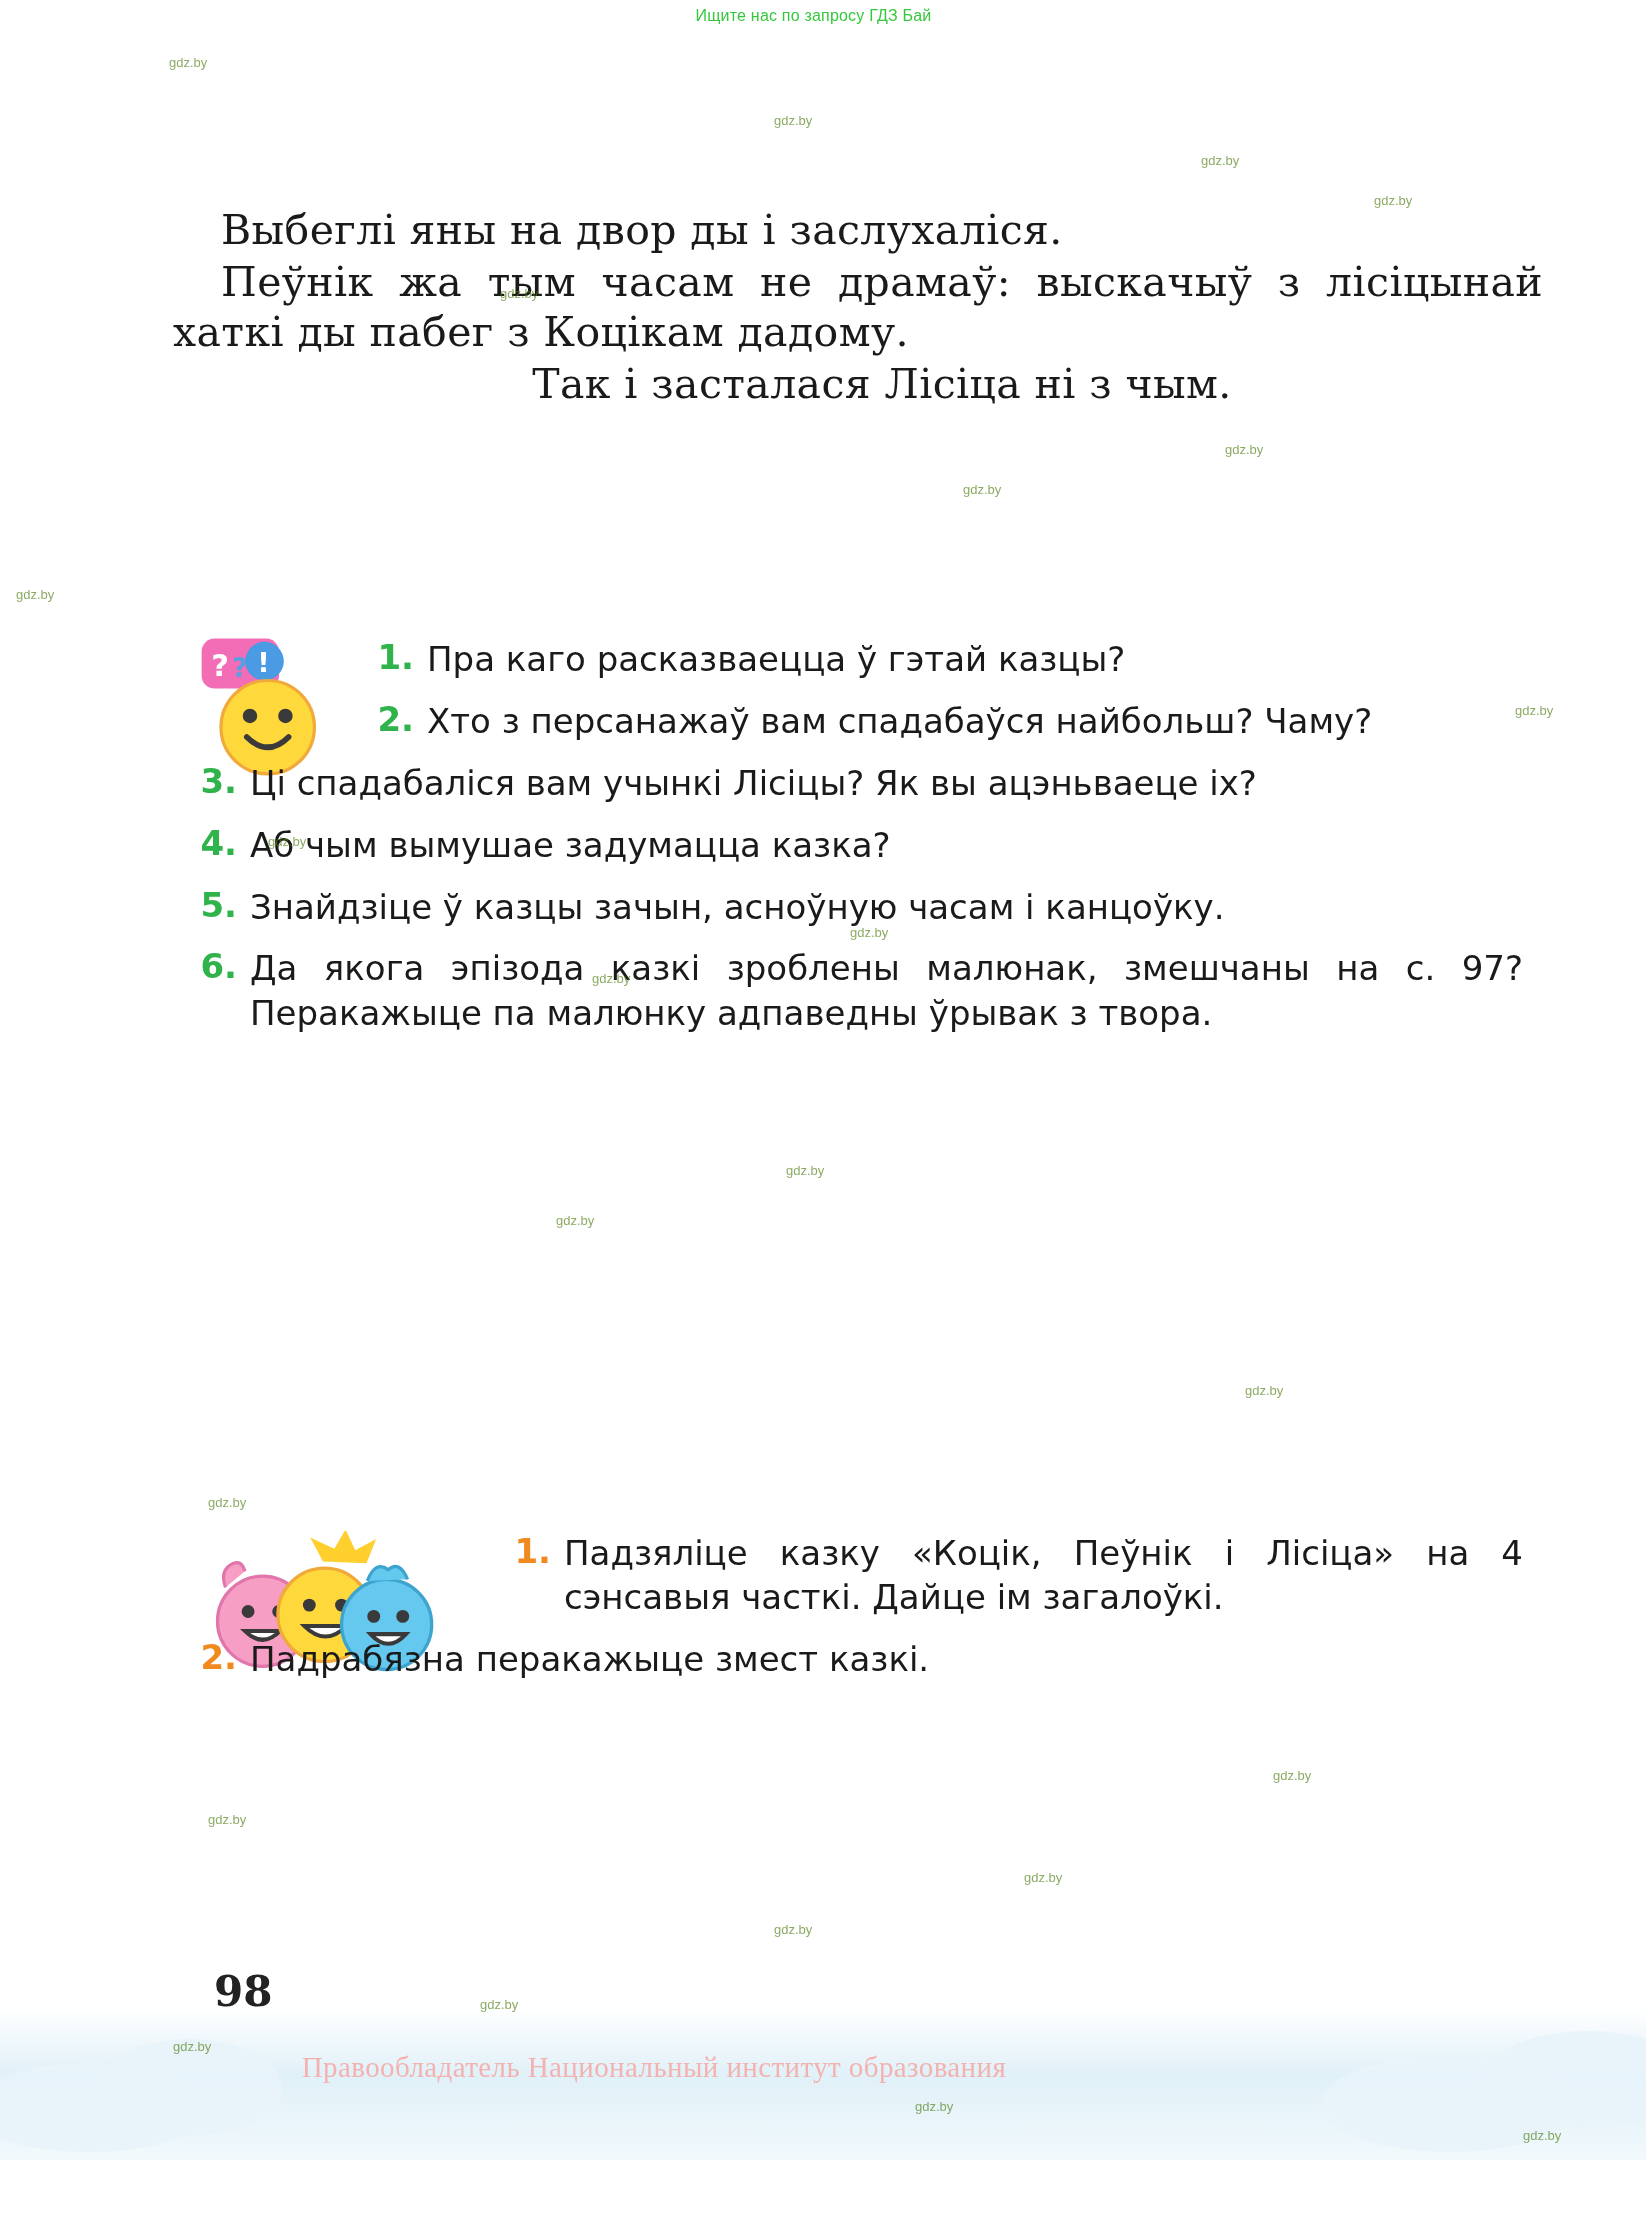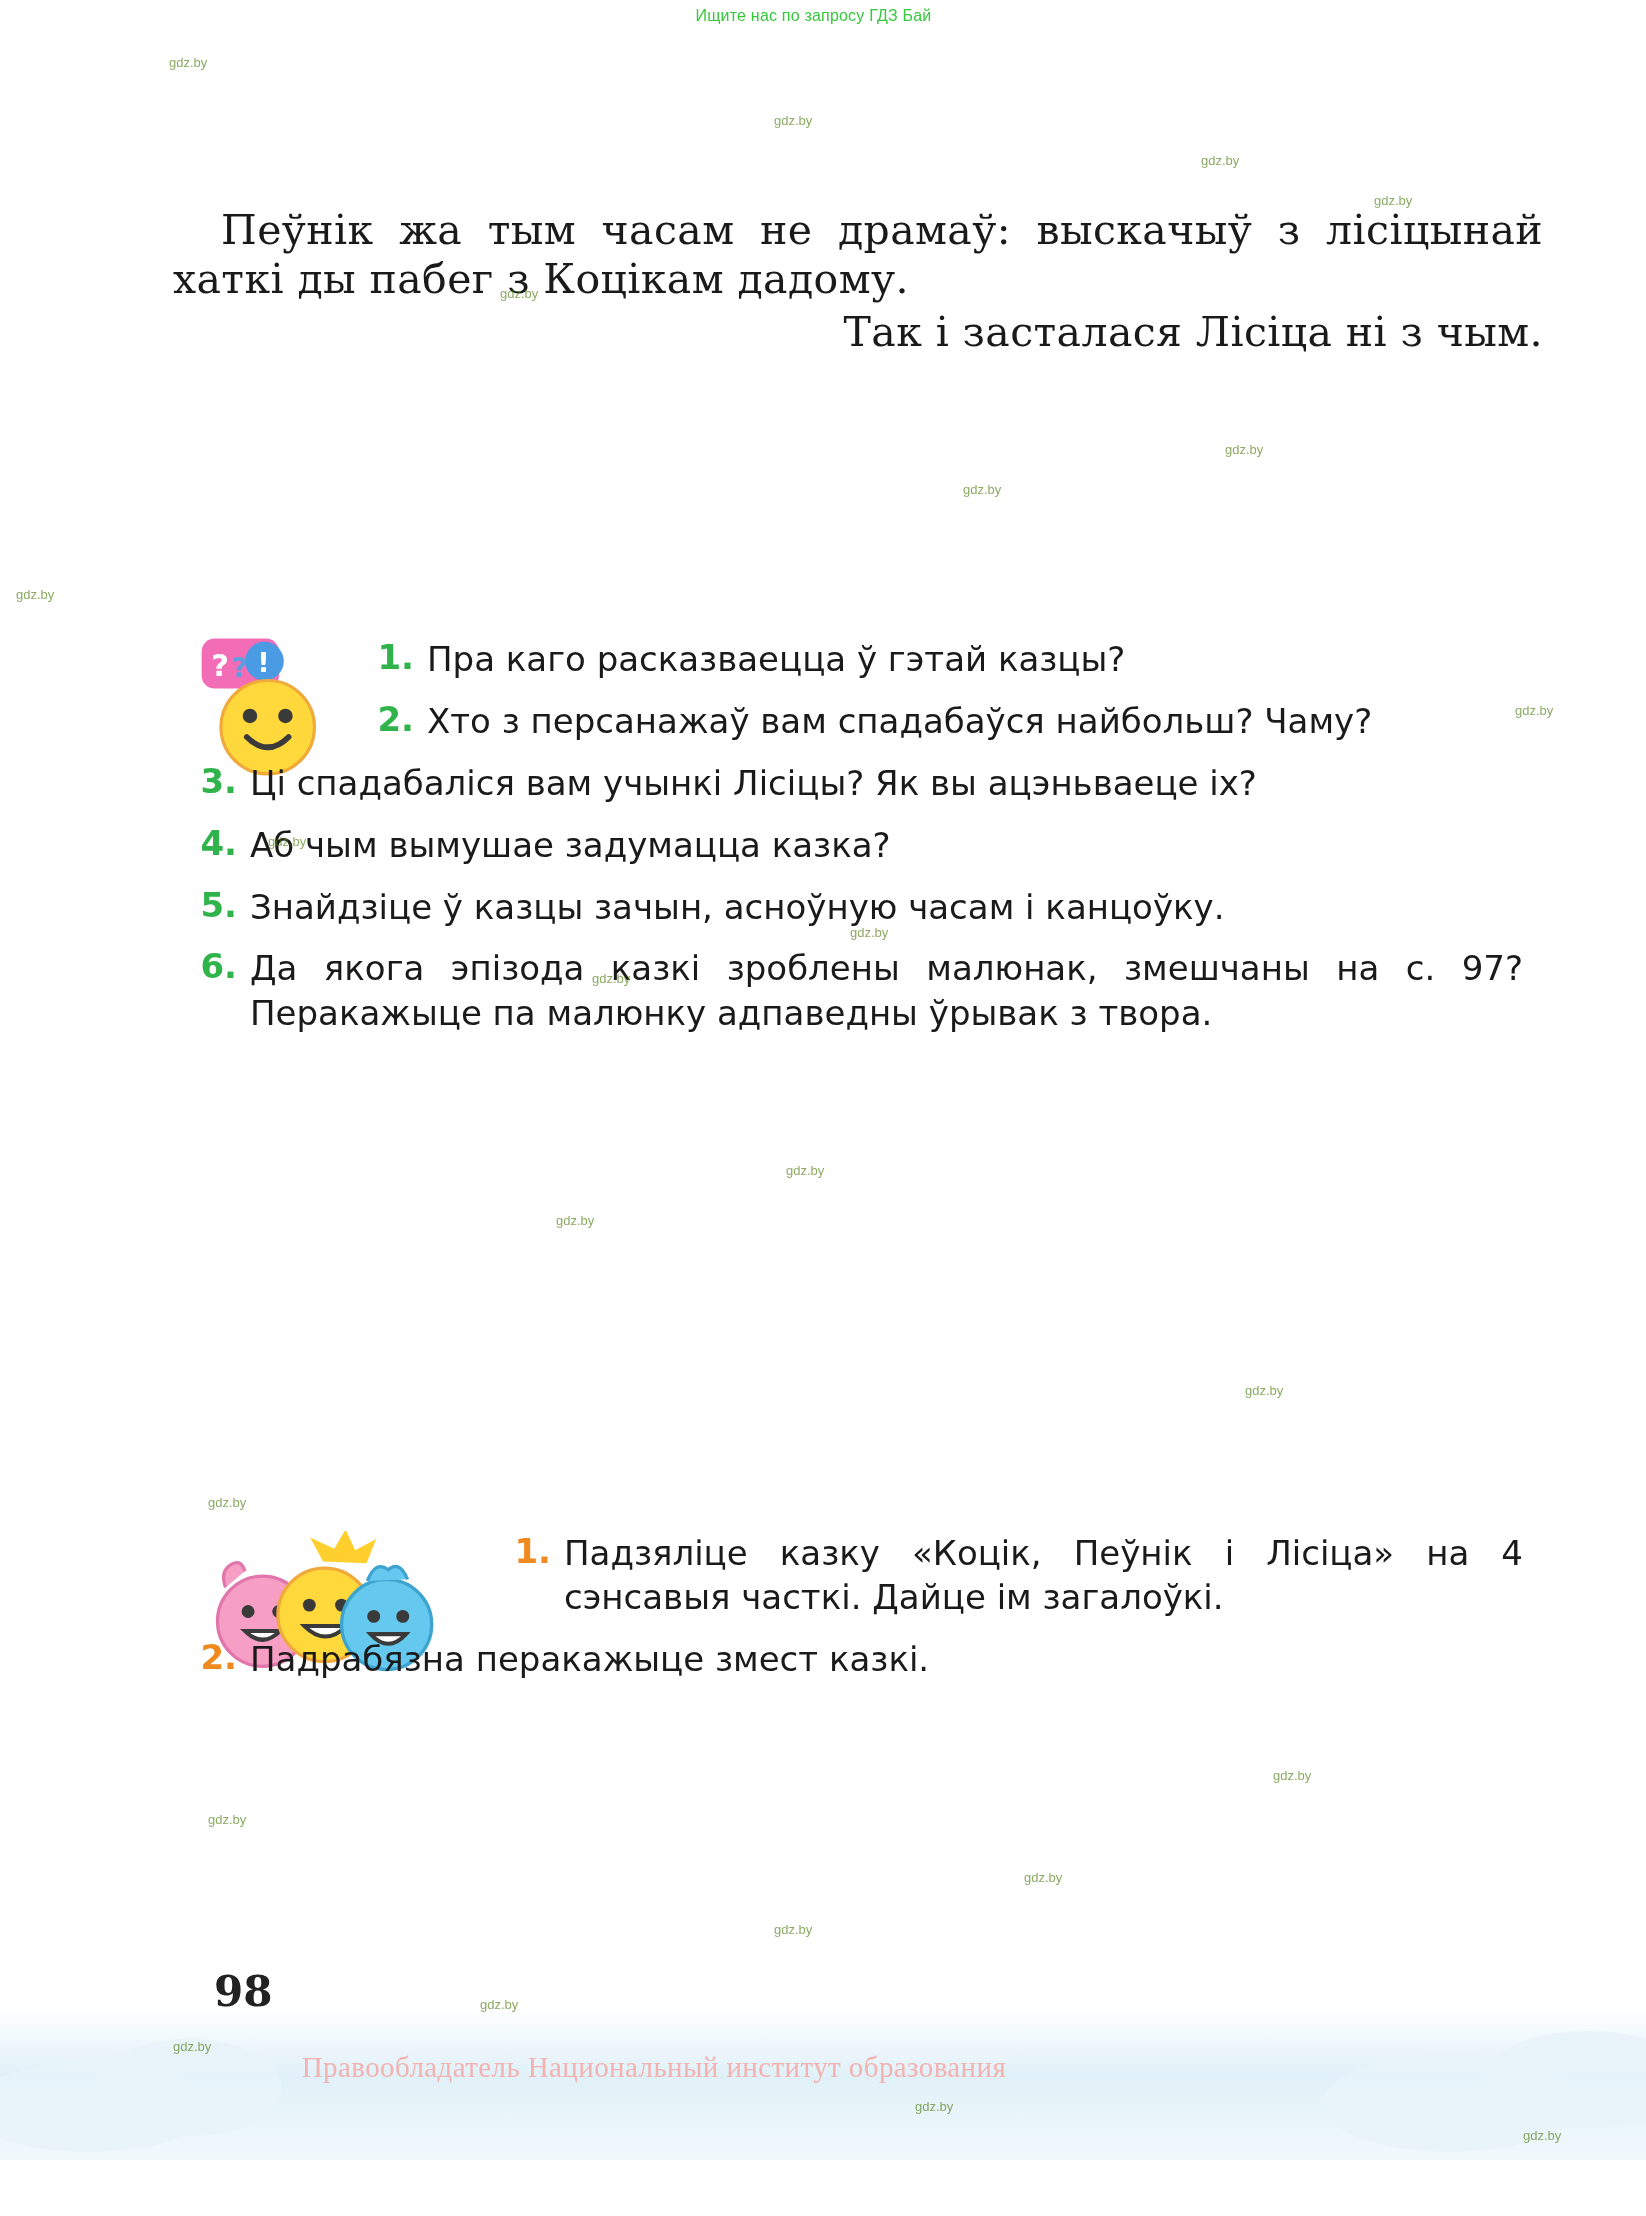--- a/index.html
+++ b/index.html
@@ -59,21 +59,21 @@
     line-height: 1.20;
     color: #1a1a1a;
     letter-spacing: 0.4px;
   }
   .story p {
     margin: 0 0 3.2px 0;
     text-align: justify;
     text-indent: 0;
   }
   .story p.indent { text-indent: 48px; }
-  .story p.last { text-align: right; text-indent: 48px; }
+  .story p.last { text-align: center; text-indent: 48px; }
 
   
   .qblock {
     position: absolute;
     left: 193px;
     top: 637px;
     width: 1330px;
     font-family: "DejaVu Sans", sans-serif;
     font-size: 34px;
     color: #1a1a1a;
@@ -182,20 +182,21 @@
   .footer-links span { margin: 0 8px; }
 </style>
 </head>
 <body>
 
 <div class="page">
 
   <div class="top-banner">Ищите нас по запросу ГДЗ Бай</div>
 
   <div class="story">
+    <p class="indent">Выбеглі яны на двор ды і заслухаліся.</p>
     <p class="indent">Пеўнік жа тым часам не драмаў: выскачыў з лісіцынай хаткі ды пабег з Коцікам дадому.</p>
     <p class="last">Так і засталася Лісіца ні з чым.</p>
   </div>
 
   <div class="icon-smiley">
     <svg viewBox="0 0 170 180" width="137" height="145">
 
       <rect x="2" y="2" width="96" height="62" rx="16" fill="#f26db5"></rect>
       <text x="14" y="48" font-family="DejaVu Sans, sans-serif" font-size="38" font-weight="bold" fill="#ffffff">?</text>
       <text x="40" y="50" font-family="DejaVu Sans, sans-serif" font-size="32" font-weight="bold" fill="#5a9fe0">?</text>

